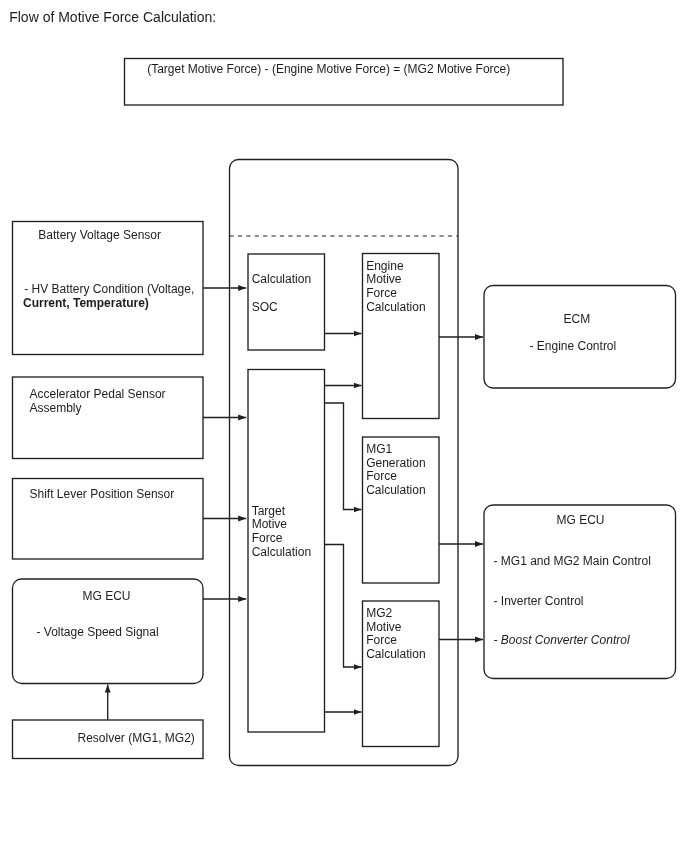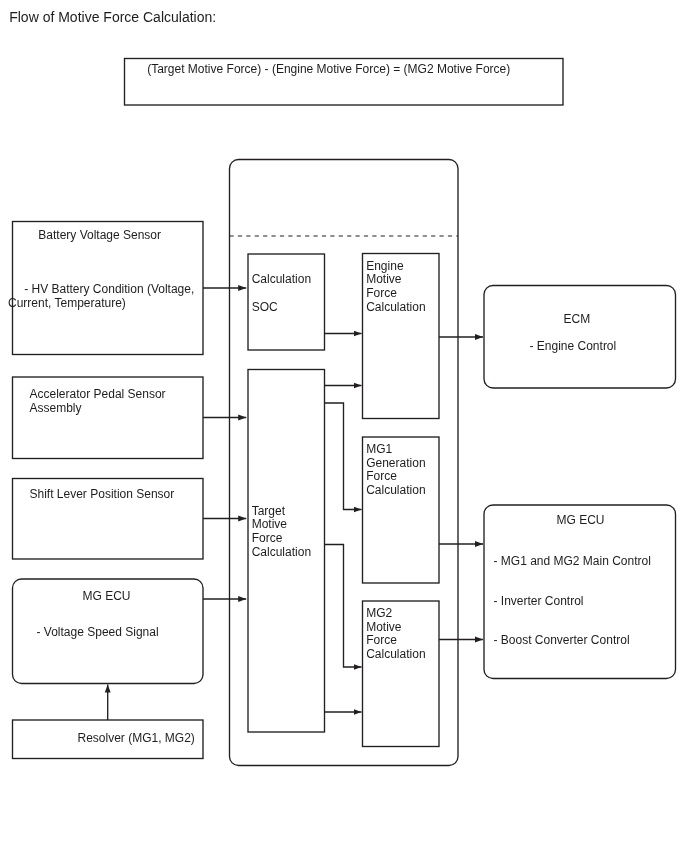--- a/index.html
+++ b/index.html
@@ -72,21 +72,21 @@
   </g>
 </svg>
 
 <div class="tx" style="left:9.2px;top:10.2px;font-size:14px;line-height:14px;">Flow of Motive Force Calculation:</div>
 
 <div class="tx" style="left:147.2px;top:62.7px;">(Target Motive Force) - (Engine Motive Force) = (MG2 Motive Force)</div>
 
 
 <div class="tx" style="left:38.3px;top:228.9px;">Battery Voltage Sensor</div>
 <div class="tx" style="left:15.2px;top:282.9px;margin-left:9px;">- HV Battery Condition (Voltage,</div>
-<div class="tx" style="left:8px;top:296.6px;">Current, Temperature)</div>
+<div class="tx" style="left:23px;top:296.6px;font-weight:bold;">Current, Temperature)</div>
 
 <div class="tx" style="left:29.5px;top:388.4px;">Accelerator Pedal Sensor</div>
 <div class="tx" style="left:29.5px;top:402.1px;">Assembly</div>
 
 <div class="tx" style="left:29.5px;top:488px;">Shift Lever Position Sensor</div>
 
 <div class="tx" style="left:82.5px;top:589.5px;">MG ECU</div>
 <div class="tx" style="left:36.5px;top:625.5px;">- Voltage Speed Signal</div>
 
 <div class="tx" style="left:45.5px;top:731.5px;margin-left:32px;">Resolver (MG1, MG2)</div>
@@ -113,15 +113,15 @@
 <div class="tx" style="left:366.2px;top:620.5px;">Motive</div>
 <div class="tx" style="left:366.2px;top:634.2px;">Force</div>
 <div class="tx" style="left:366.2px;top:647.9px;">Calculation</div>
 
 <div class="tx" style="left:563.5px;top:313px;">ECM</div>
 <div class="tx" style="left:529.5px;top:339.5px;">- Engine Control</div>
 
 <div class="tx" style="left:556.5px;top:513.5px;">MG ECU</div>
 <div class="tx" style="left:493.5px;top:554.5px;">- MG1 and MG2 Main Control</div>
 <div class="tx" style="left:493.5px;top:595px;">- Inverter Control</div>
-<div class="tx" style="left:493.5px;top:633.5px;">- Boost Converter Control</div>
+<div class="tx" style="left:493.5px;top:633.5px;font-style:italic;">- Boost Converter Control</div>
 
 </div>
 
 </body></html>

